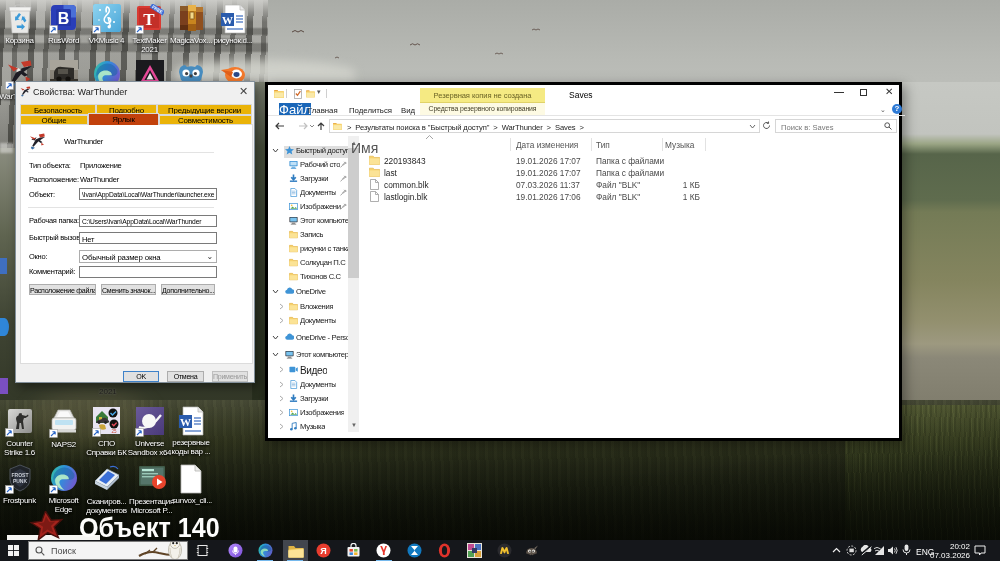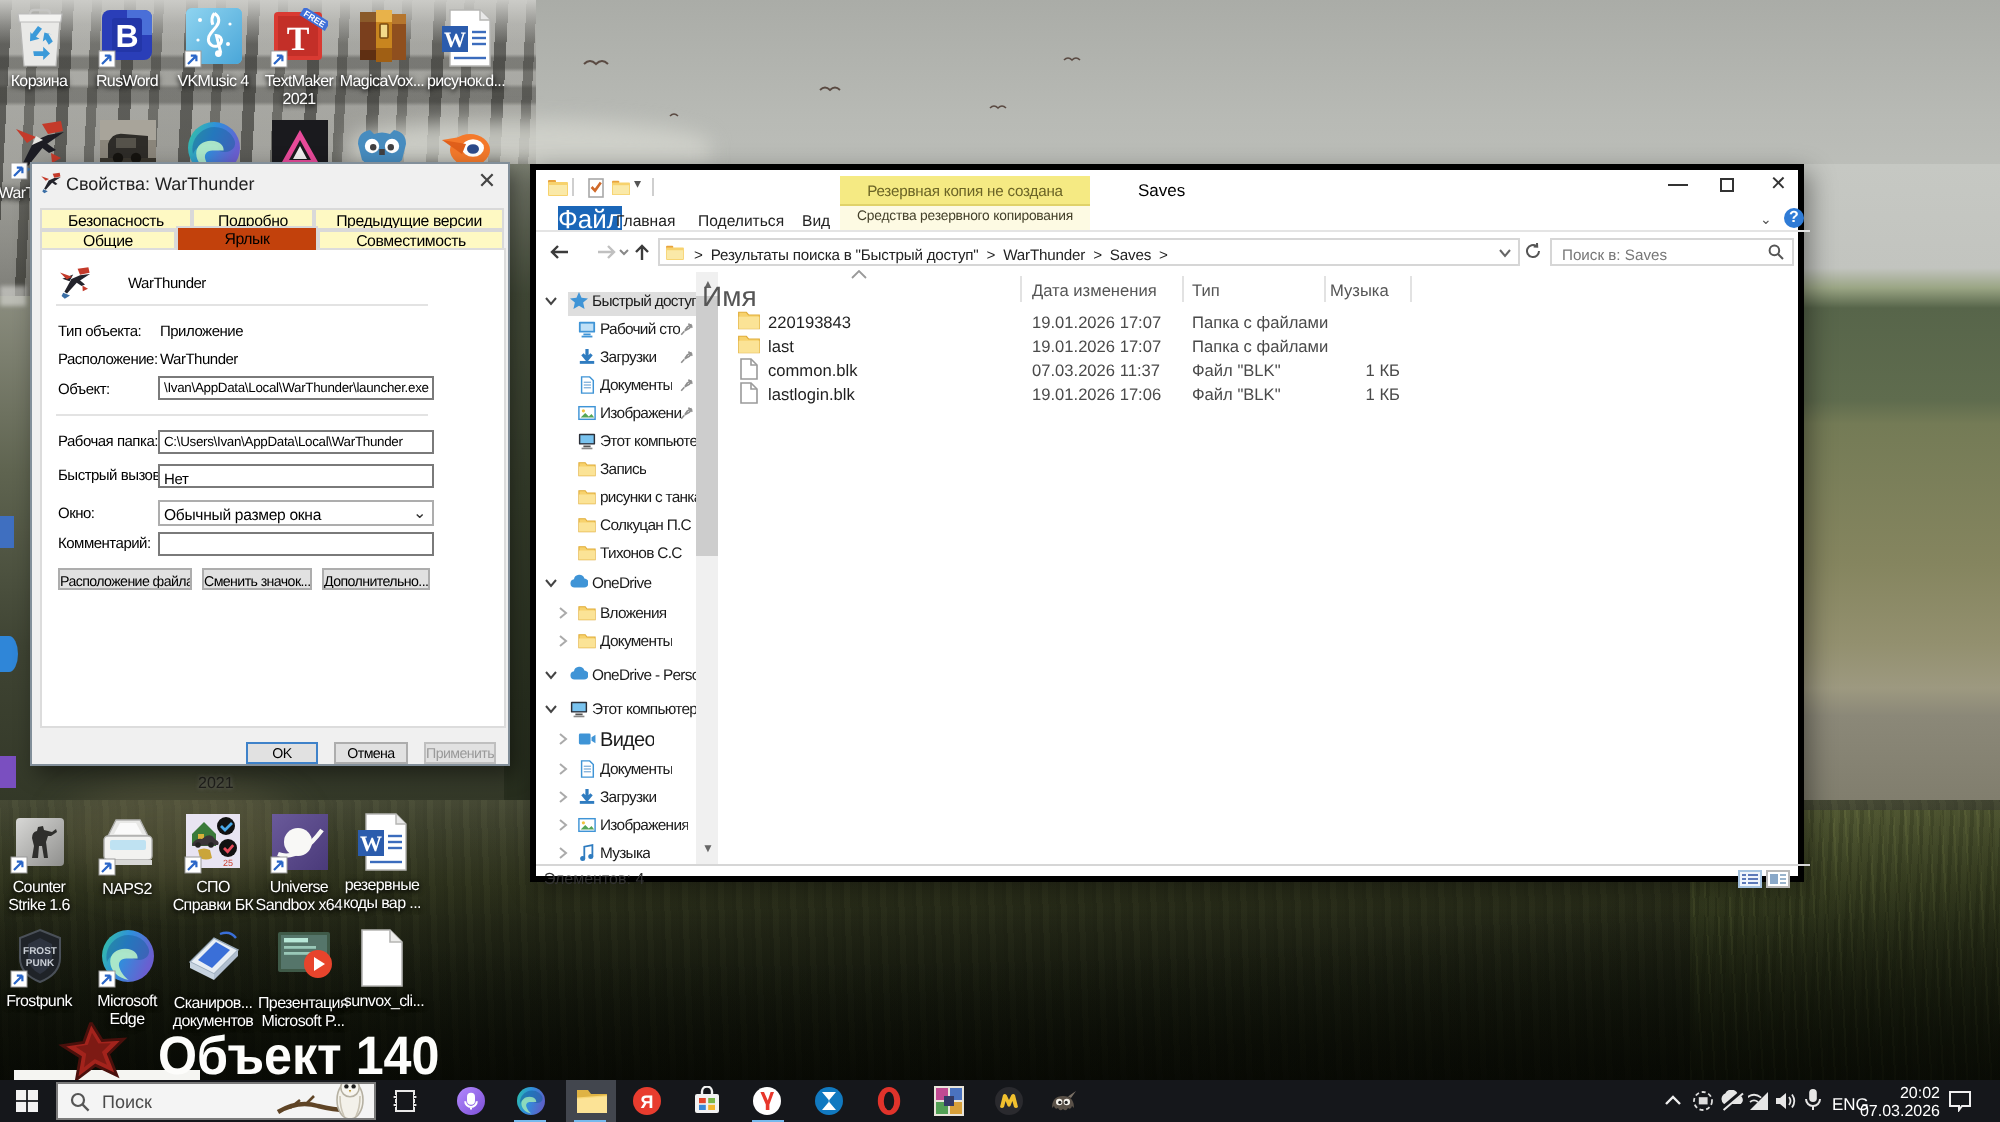--- a/index.html
+++ b/index.html
@@ -44,21 +44,21 @@
 .dicon{position:absolute;width:46px;text-align:center}
 .dic{width:30px;height:30px;margin:0 auto;position:relative}
 .cap{margin-top:2px;font-size:8px;letter-spacing:-0.3px;line-height:9px;color:#fff;white-space:nowrap;
   text-shadow:0 1px 2px rgba(0,0,0,.9),0 0 3px rgba(0,0,0,.8)}
 
 #dlg{position:absolute;left:15px;top:81px;width:240px;height:302px;background:#f0f0f0;
   border:1px solid #828f9a;box-shadow:3px 4px 10px rgba(0,0,0,.45);font-size:8.5px;color:#000}
 #dlg .title{position:absolute;left:0;top:0;width:100%;height:20px}
 #dlg .title .txt{position:absolute;left:17px;top:5px;font-size:9px;color:#222}
 #dlg .close{position:absolute;right:5px;top:4px;width:11px;height:11px;font-size:11px;line-height:11px;color:#444;text-align:center}
-.tab{position:absolute;background:#fef9c3;border:1px solid #d9d9d9;text-align:center;font-size:7.9px;letter-spacing:-0.2px;color:#000;white-space:nowrap;overflow:hidden}
+.tab{position:absolute;background:#eab308;border:1px solid #d9d9d9;text-align:center;font-size:7.9px;letter-spacing:-0.2px;color:#000;white-space:nowrap;overflow:hidden}
 #dpage{position:absolute;left:4px;top:42px;width:233px;height:240px;background:#fff;border:1px solid #dcdcdc}
 .dl{position:absolute;font-size:7.5px;letter-spacing:-0.25px;color:#000;white-space:nowrap}
 .dfield{position:absolute;background:#fff;border:1px solid #7a7a7a;font-size:7px;letter-spacing:-0.15px;color:#000;
   padding:1.5px 2px;white-space:nowrap;overflow:hidden}
 .dbtn{position:absolute;background:#e1e1e1;border:1px solid #adadad;font-size:7.1px;letter-spacing:-0.3px;color:#000;
   text-align:center;white-space:nowrap;overflow:hidden}
 
 #exp{position:absolute;left:265px;top:82px;width:637px;height:359px;background:#fff;
   border:3px solid #000000;box-shadow:3px 4px 12px rgba(0,0,0,.4);font-size:8.5px;color:#000}
 .el{position:absolute;font-size:8.5px;color:#1a1a1a;white-space:nowrap}
@@ -782,41 +782,20 @@
 <svg class="abs" style="left:102px;top:105.7px" width="9" height="11" viewBox="0 0 9 11">
           <path d="M0.5 0.5 H5.5 L8.5 3.5 V10.5 H0.5 Z" fill="#fff" stroke="#9a9a9a" stroke-width="0.8"></path>
           <path d="M5.5 0.5 V3.5 H8.5" fill="none" stroke="#9a9a9a" stroke-width="0.8"></path>
         </svg>
 <div class="el" style="left:116px;top:107.2px;color:#1f1f1f;font-size:8.3px">lastlogin.blk</div>
 <div class="el" style="left:248px;top:107.2px;color:#4a4a4a;font-size:8.3px">19.01.2026 17:06</div>
 <div class="el" style="left:328px;top:107.2px;color:#4a4a4a;font-size:8.3px">Файл "BLK"</div>
 <div class="el" style="left:390px;top:107.2px;width:42px;text-align:right;color:#4a4a4a;font-size:8.3px">1 КБ</div>
 </div>
 
- <div class="abs" style="left:0;top:347px;width:637px;height:12px;border-top:1px solid #d6d6d6">
-  <div class="el" style="left:4px;top:2px;font-size:8px;color:#333">Элементов: 4</div>
-  <svg class="abs" style="left:601px;top:2px" width="26" height="9" viewBox="0 0 26 9">
-          <rect x="0.5" y="0.5" width="11" height="8" fill="#eef4fb" stroke="#a5c3e0"></rect>
-          <g stroke="#5b79b9" stroke-width="1">
-            <line x1="2" y1="2.5" x2="4" y2="2.5"></line>
-            <line x1="5" y1="2.5" x2="10" y2="2.5"></line>
-            <line x1="2" y1="4.5" x2="4" y2="4.5"></line>
-            <line x1="5" y1="4.5" x2="10" y2="4.5"></line>
-            <line x1="2" y1="6.5" x2="4" y2="6.5"></line>
-            <line x1="5" y1="6.5" x2="10" y2="6.5"></line>
-          </g>
-          <rect x="14.5" y="0.5" width="11" height="8" fill="#fff" stroke="#b8b8b8"></rect>
-          <rect x="16" y="2" width="4" height="5" fill="#8aa8c8"></rect>
-          <g stroke="#9ab4cc" stroke-width="1">
-            <line x1="21" y1="2.5" x2="24" y2="2.5"></line>
-            <line x1="21" y1="4.5" x2="24" y2="4.5"></line>
-            <line x1="21" y1="6.5" x2="24" y2="6.5"></line>
-          </g>
-        </svg>
- </div>
 </div>
 <div id="tb">
  <svg class="abs" style="left:8px;top:5px" width="11" height="11" viewBox="0 0 10 10">
         <rect x="0" y="0" width="4.6" height="4.6" fill="#f2f2f2"></rect>
         <rect x="5.4" y="0" width="4.6" height="4.6" fill="#f2f2f2"></rect>
         <rect x="0" y="5.4" width="4.6" height="4.6" fill="#f2f2f2"></rect>
         <rect x="5.4" y="5.4" width="4.6" height="4.6" fill="#f2f2f2"></rect>
       </svg>
  <div id="tbsearch">
   <svg class="abs" style="left:6px;top:4px" width="10" height="10" viewBox="0 0 10 10">

